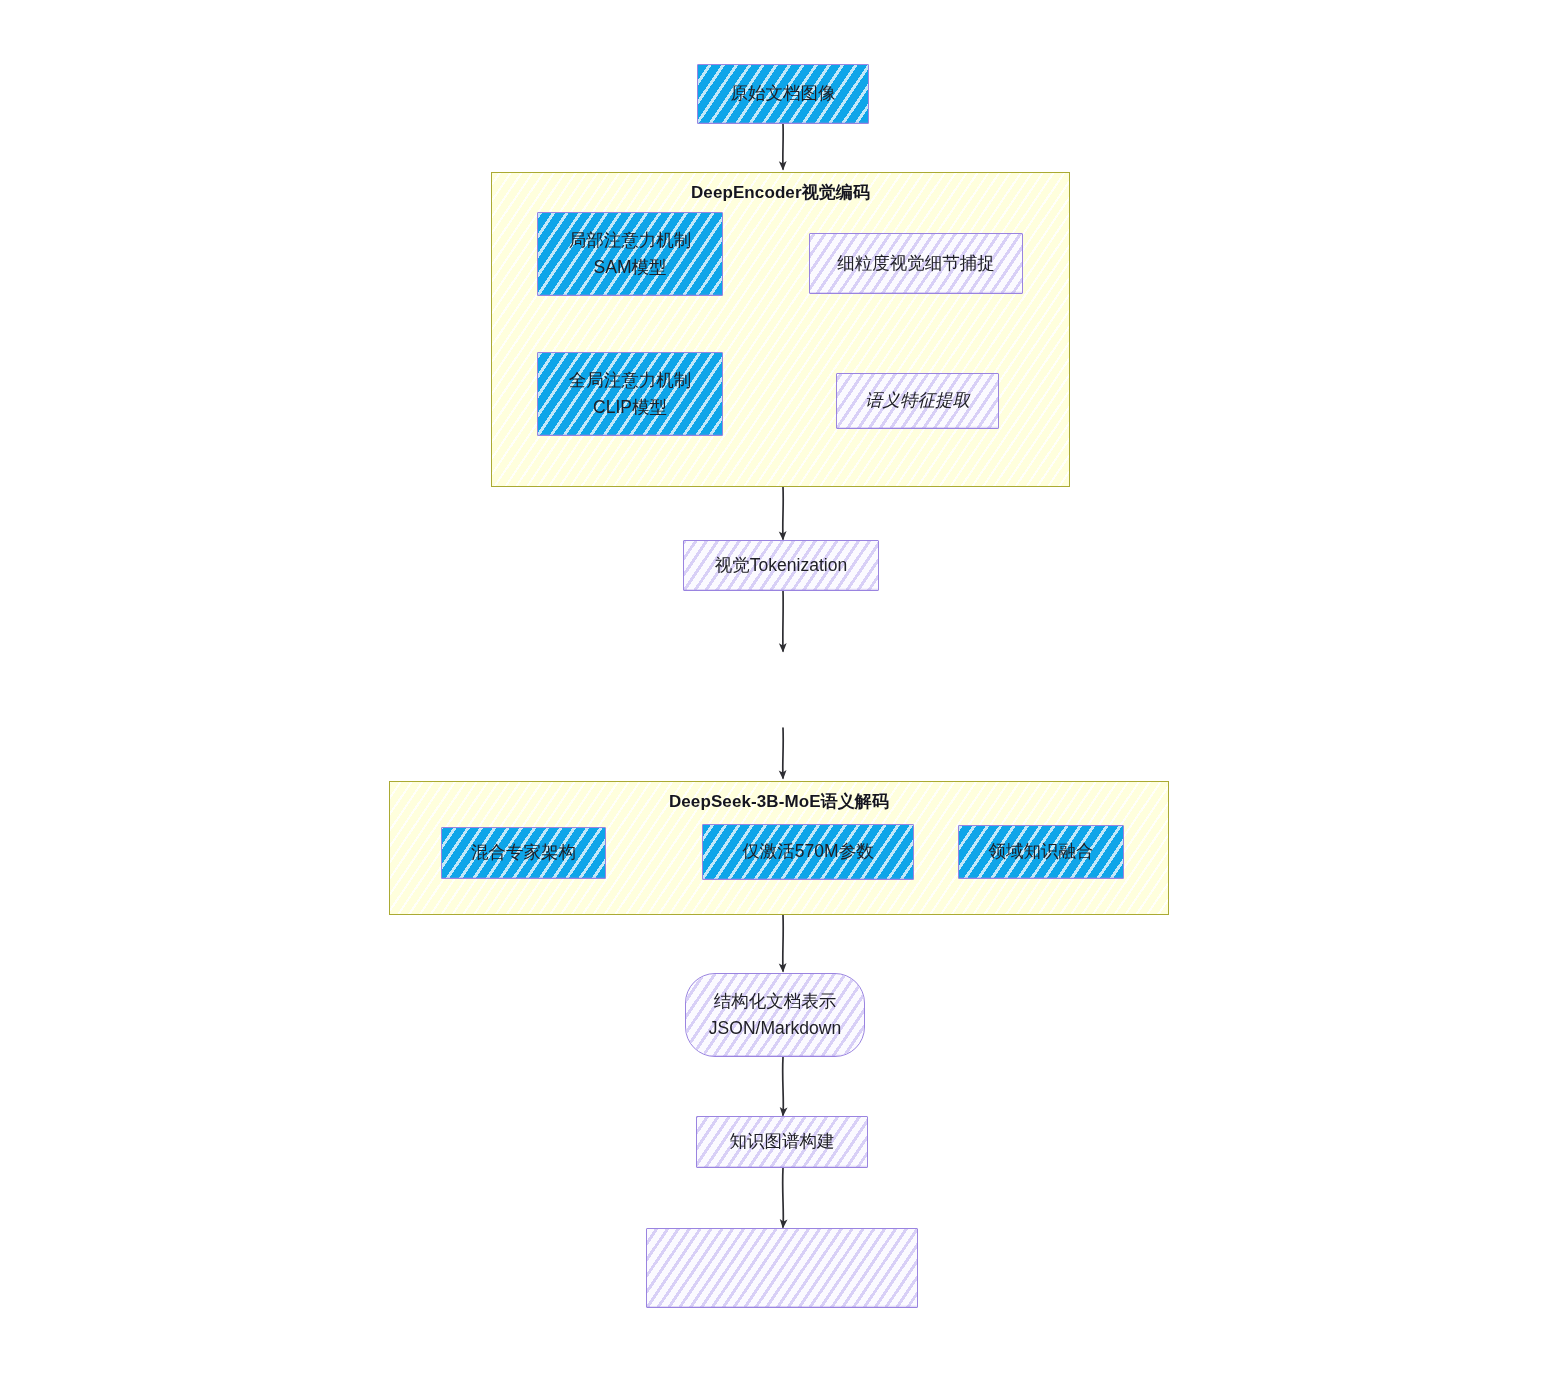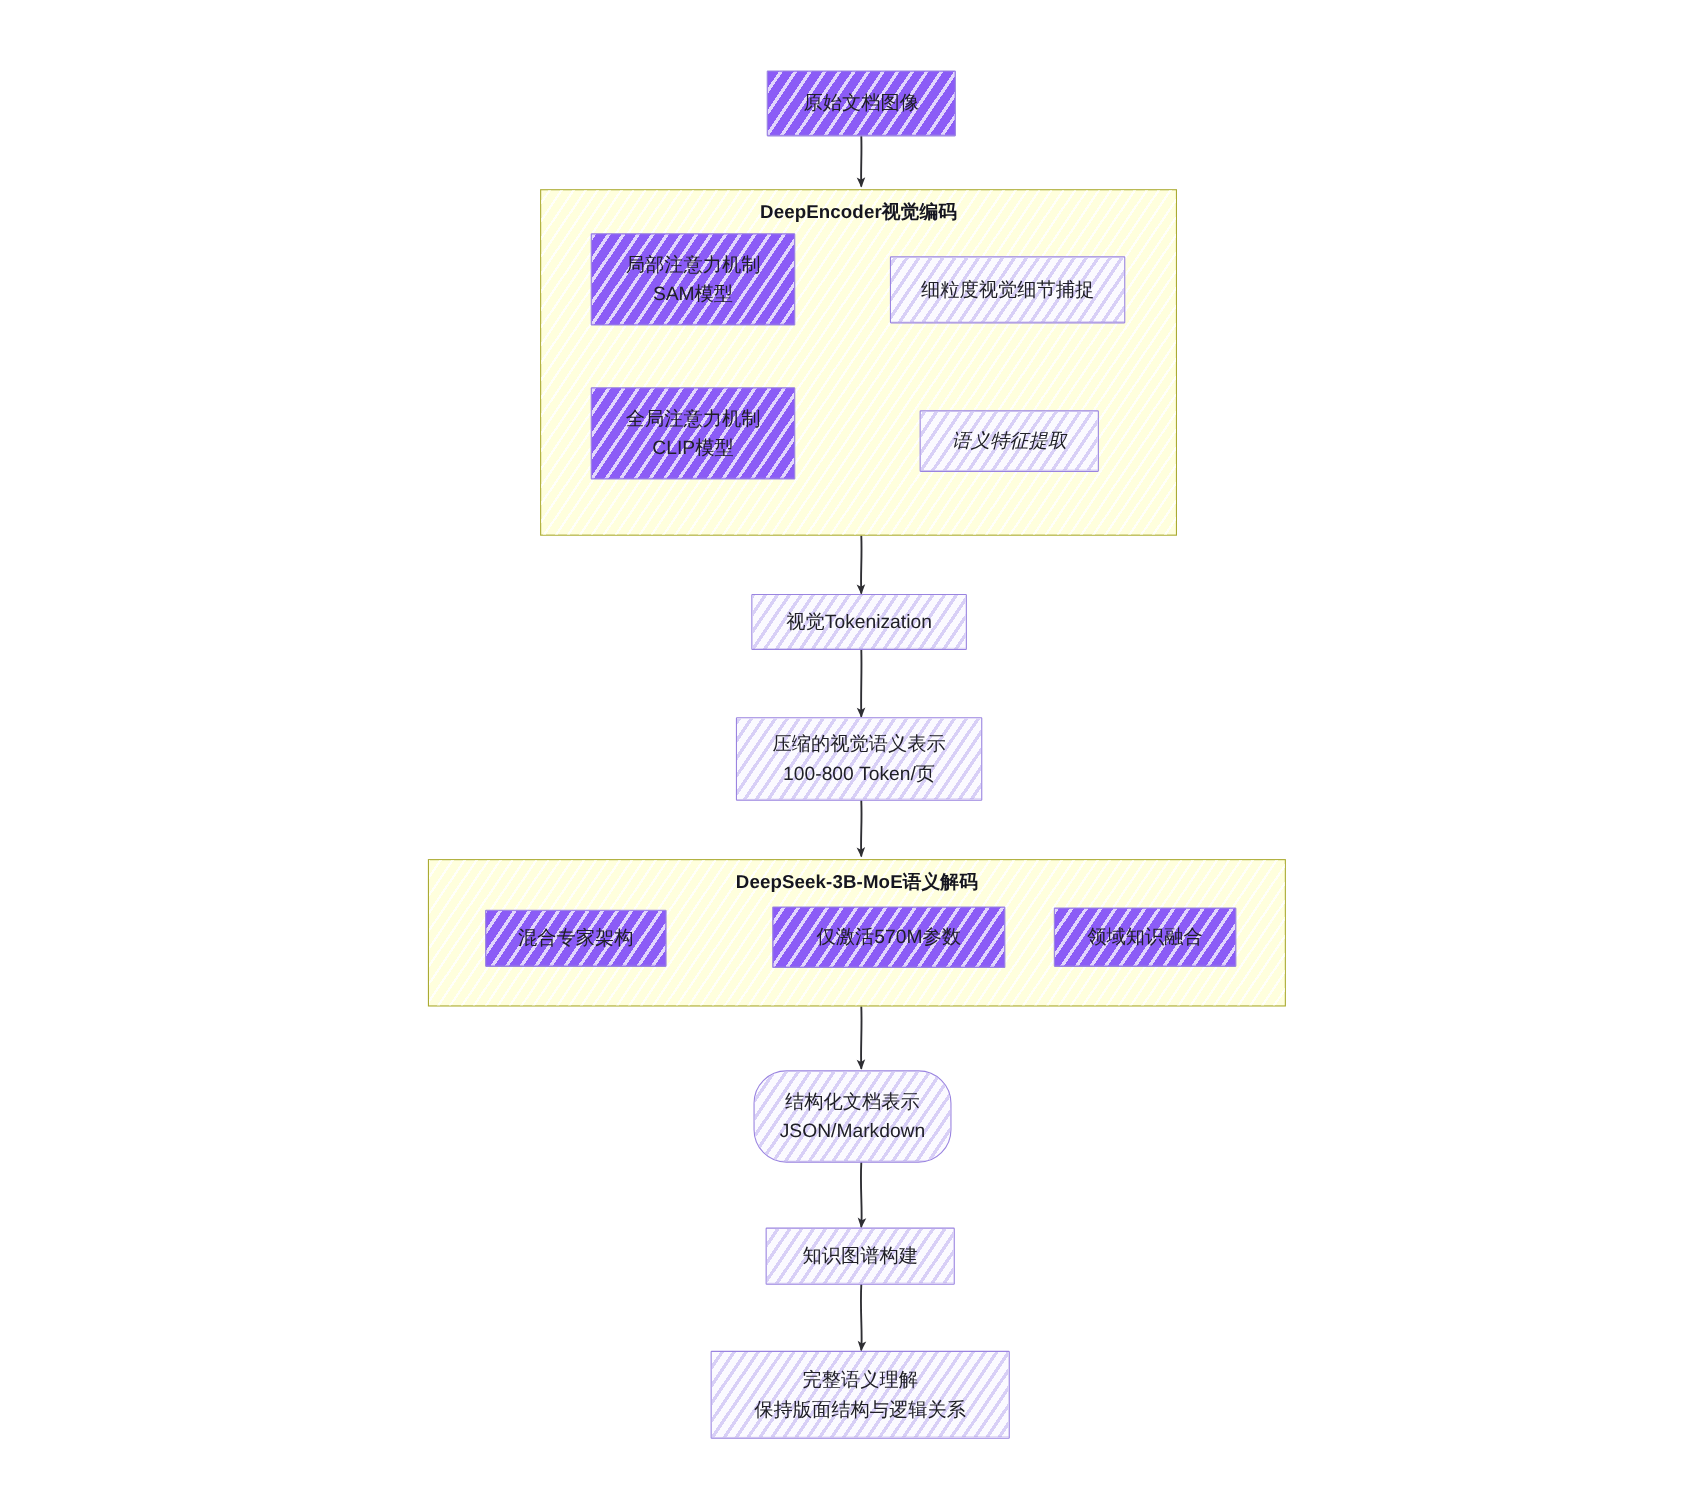--- a/index.html
+++ b/index.html
@@ -60,21 +60,21 @@
     z-index:4;
     box-sizing:border-box;
     border:1.5px solid #9a84e0;
     display:flex;
     align-items:center;
     justify-content:center;
     text-align:center;
     font-size:17.5px;
     line-height:1.55;
     color:#202027;
-    background:#8b5cf6;
+    background:#0ea5e9;
     overflow:hidden;
     border-radius:1px;
   }
   .node .nh{
     position:absolute;
     inset:0;
     background:repeating-linear-gradient(
       -56deg,
       rgba(255,255,255,0) 0px,
       rgba(255,255,255,0) 8px,
@@ -179,25 +179,20 @@
   <div class="node light" style="left:836px;top:373px;width:163px;height:56px;font-style:italic;">
     <span class="nh"></span>
     <span class="lbl">语义特征提取</span>
   </div>
 
   <div class="node light" style="left:683px;top:540px;width:196px;height:51px;">
     <span class="nh"></span>
     <span class="lbl">视觉Tokenization</span>
   </div>
 
-  <div class="node light" style="left:669px;top:652px;width:224px;height:76px;">
-    <span class="nh"></span>
-    <span class="lbl">压缩的视觉语义表示
-100-800 Token/页</span>
-  </div>
 
   <div class="subgraph" style="left:389px;top:781px;width:780px;height:134px;">
     <span class="hatch"></span>
     <div class="subgraph-title">DeepSeek-3B-MoE语义解码</div>
   </div>
 
   <div class="node" style="left:441px;top:827px;width:165px;height:52px;">
     <span class="nh"></span>
     <span class="lbl">混合专家架构</span>
   </div>
@@ -218,17 +213,15 @@
 JSON/Markdown</span>
   </div>
 
   <div class="node light" style="left:696px;top:1116px;width:172px;height:52px;text-align:right;">
     <span class="nh"></span>
     <span class="lbl">知识图谱构建</span>
   </div>
 
   <div class="node light" style="left:646px;top:1228px;width:272px;height:80px;">
     <span class="nh"></span>
-    <span class="lbl">完整语义理解
-保持版面结构与逻辑关系</span>
   </div>
 
 </div>
 
 </body></html>

